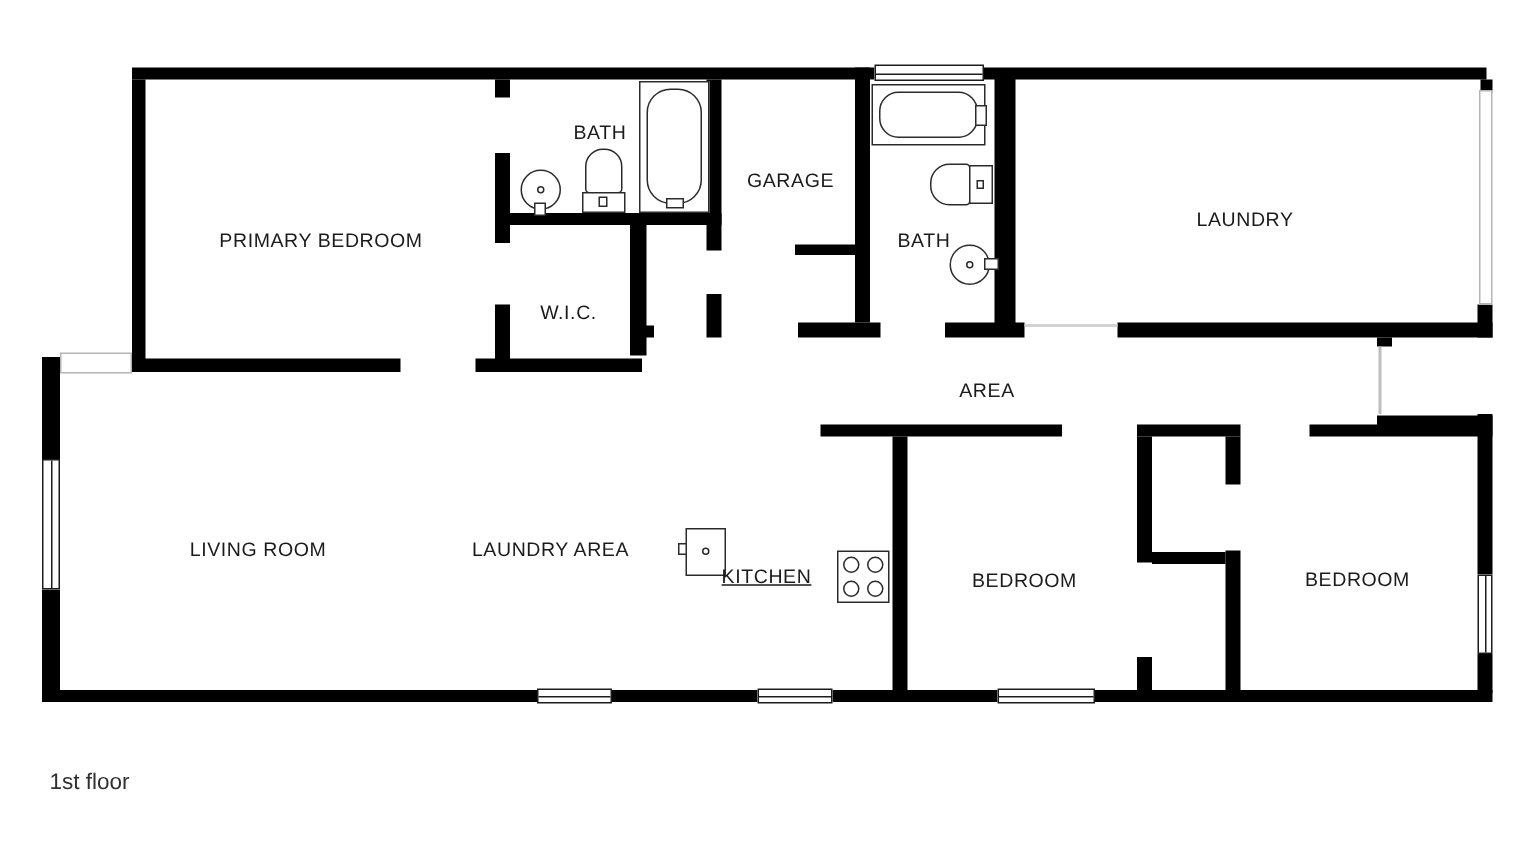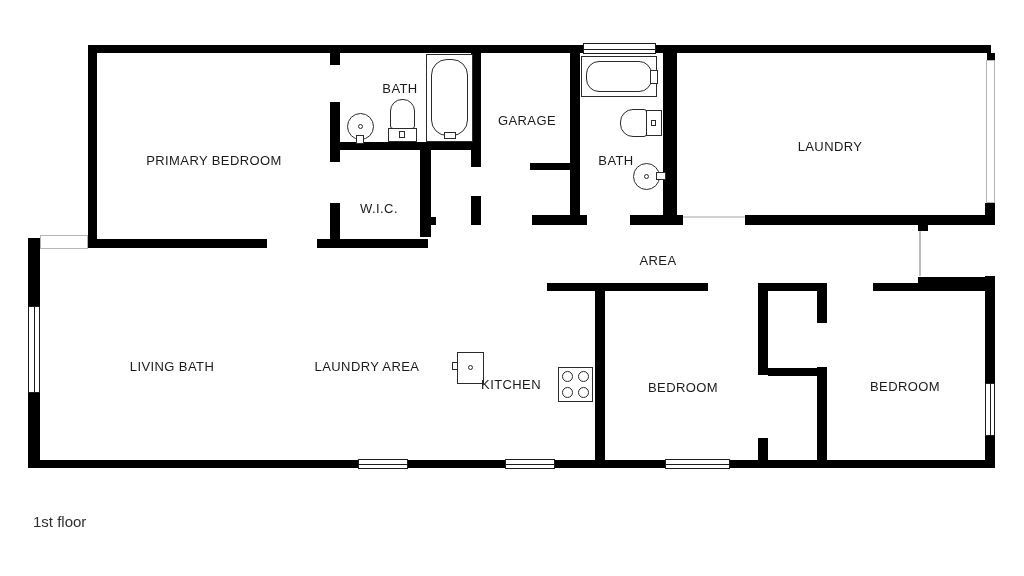--- a/index.html
+++ b/index.html
@@ -111,18 +111,18 @@
     <div class="fx" style="left: 457px; top: 352px; width: 27px; height: 32px;"></div>
     <div class="fx thin" style="left: 468px; top: 365px; width: 5px; height: 5px; border-radius: 50%;"></div>
     <div class="fx thin" style="left: 452px; top: 362px; width: 6px; height: 8px;"></div>
     <div class="room-label" style="left: 214px; top: 160px;">PRIMARY BEDROOM</div>
     <div class="room-label" style="left: 400px; top: 88px;">BATH</div>
     <div class="room-label" style="left: 379px; top: 208px;">W.I.C.</div>
     <div class="room-label" style="left: 527px; top: 120px;">GARAGE</div>
     <div class="room-label" style="left: 616px; top: 160px;">BATH</div>
     <div class="room-label" style="left: 830px; top: 146px;">LAUNDRY</div>
     <div class="room-label" style="left: 658px; top: 260px;">AREA</div>
-    <div class="room-label" style="left: 172px; top: 366px;">LIVING BATH</div>
+    <div class="room-label" style="left: 172px; top: 366px;">LIVING ROOM</div>
     <div class="room-label" style="left: 367px; top: 366px;">LAUNDRY AREA</div>
-    <div class="room-label" style="left: 511px; top: 384px;">KITCHEN</div>
+    <div class="room-label" style="left: 511px; top: 384px; text-decoration: underline;">KITCHEN</div>
     <div class="room-label" style="left: 683px; top: 387px;">BEDROOM</div>
     <div class="room-label" style="left: 905px; top: 386px;">BEDROOM</div>
   </div>
 
 </body></html>

